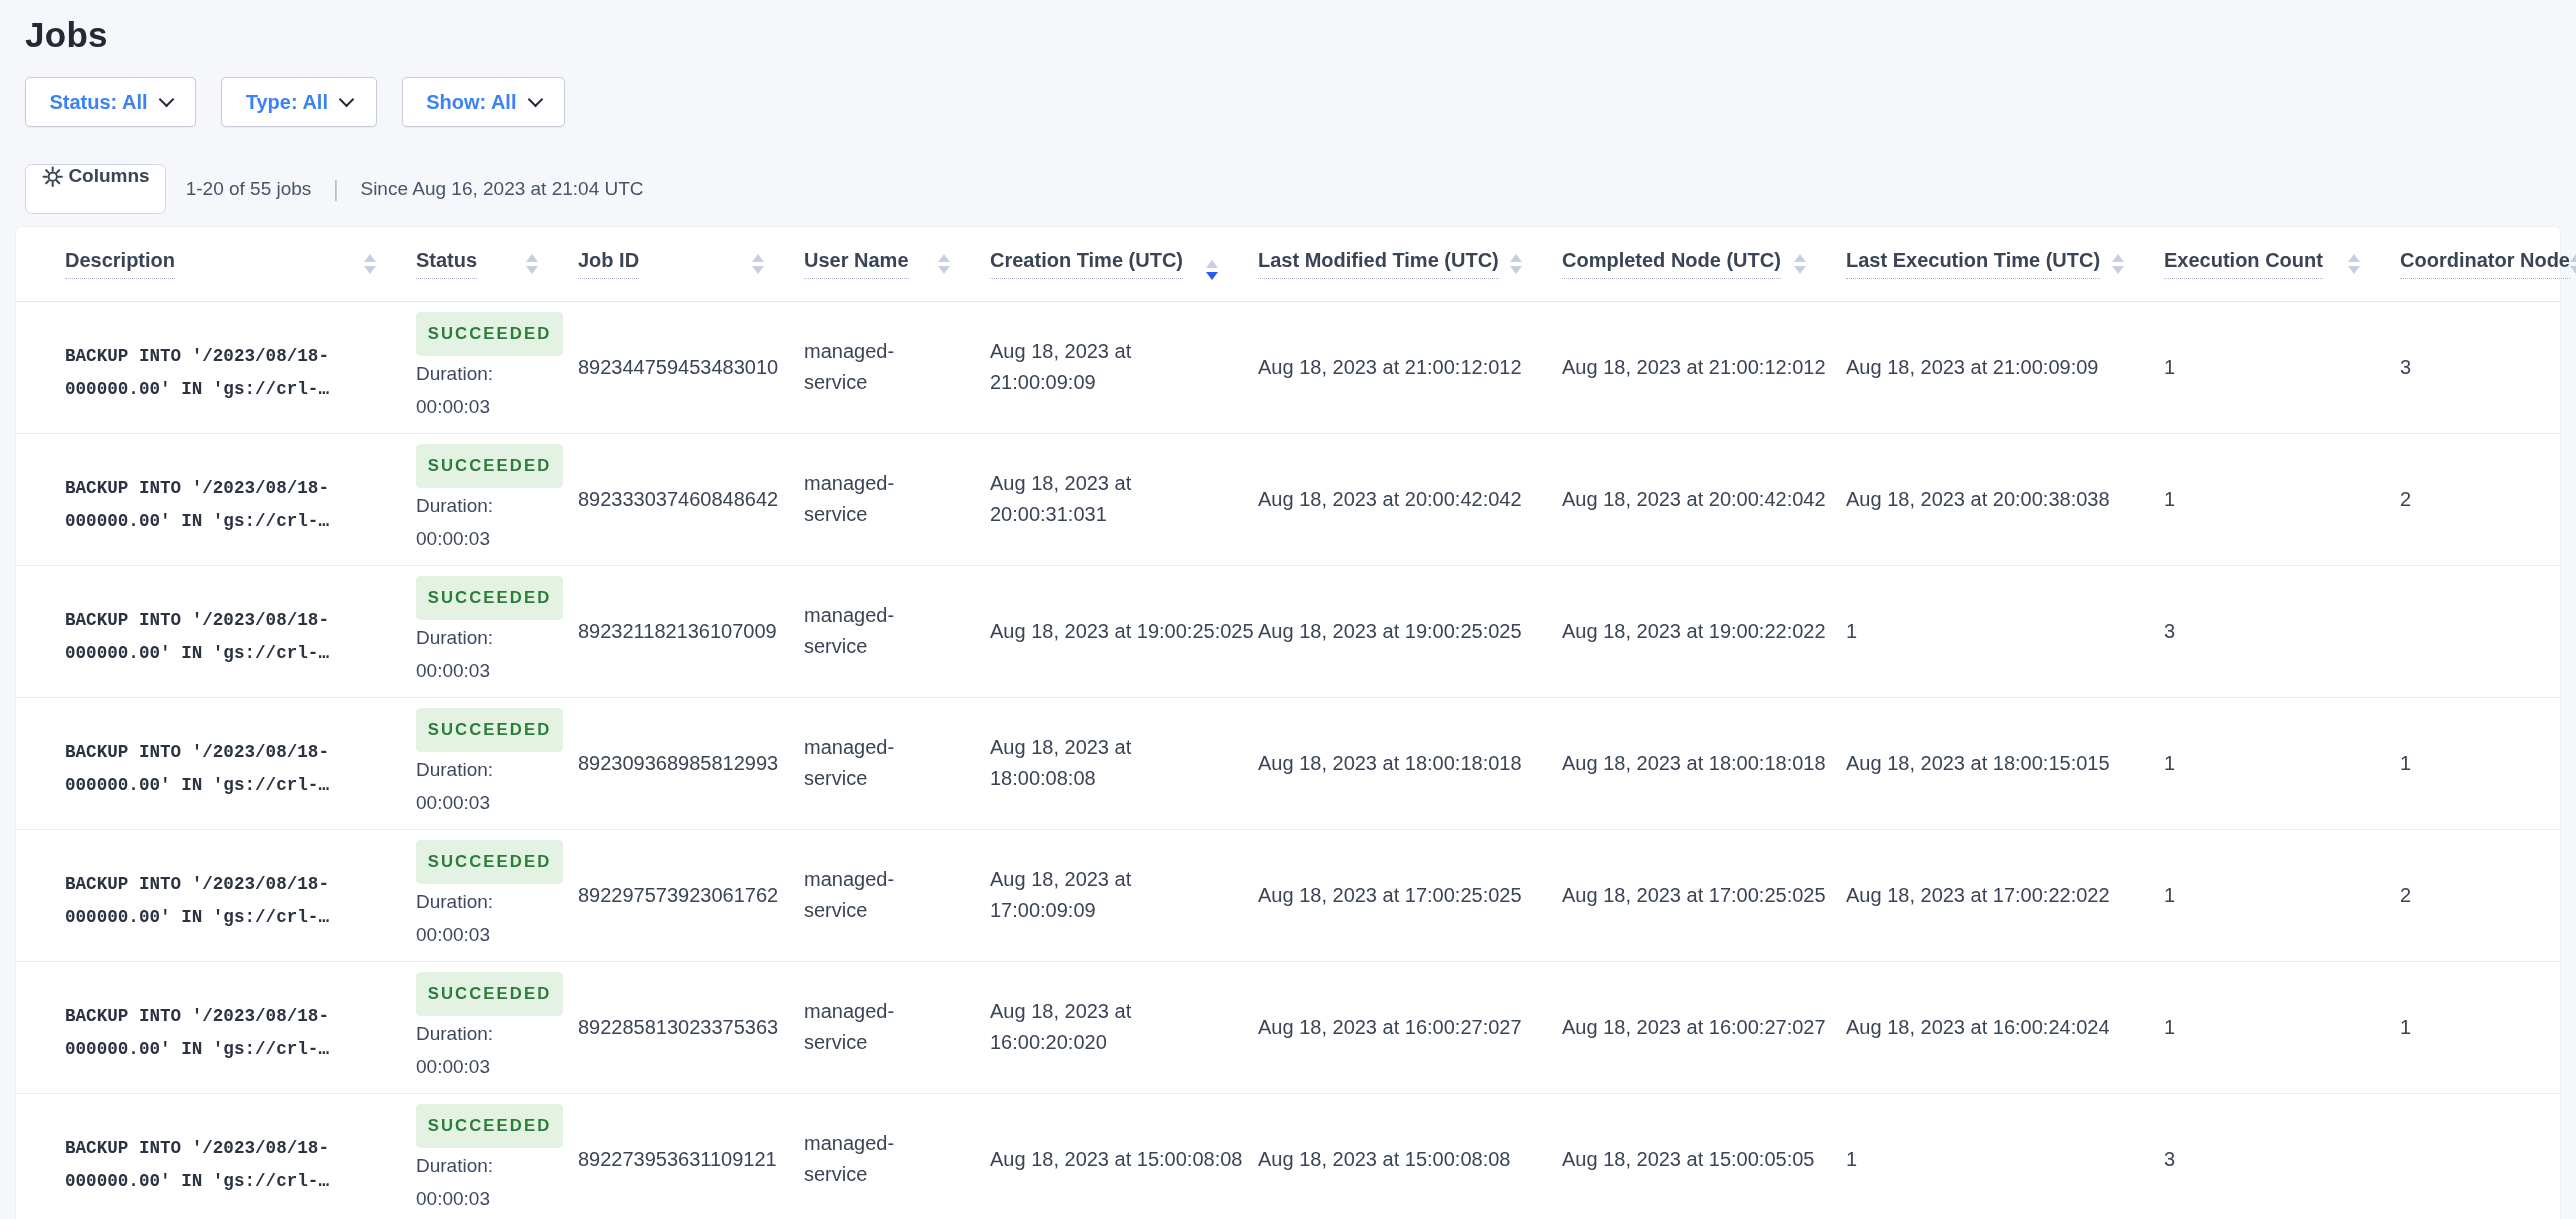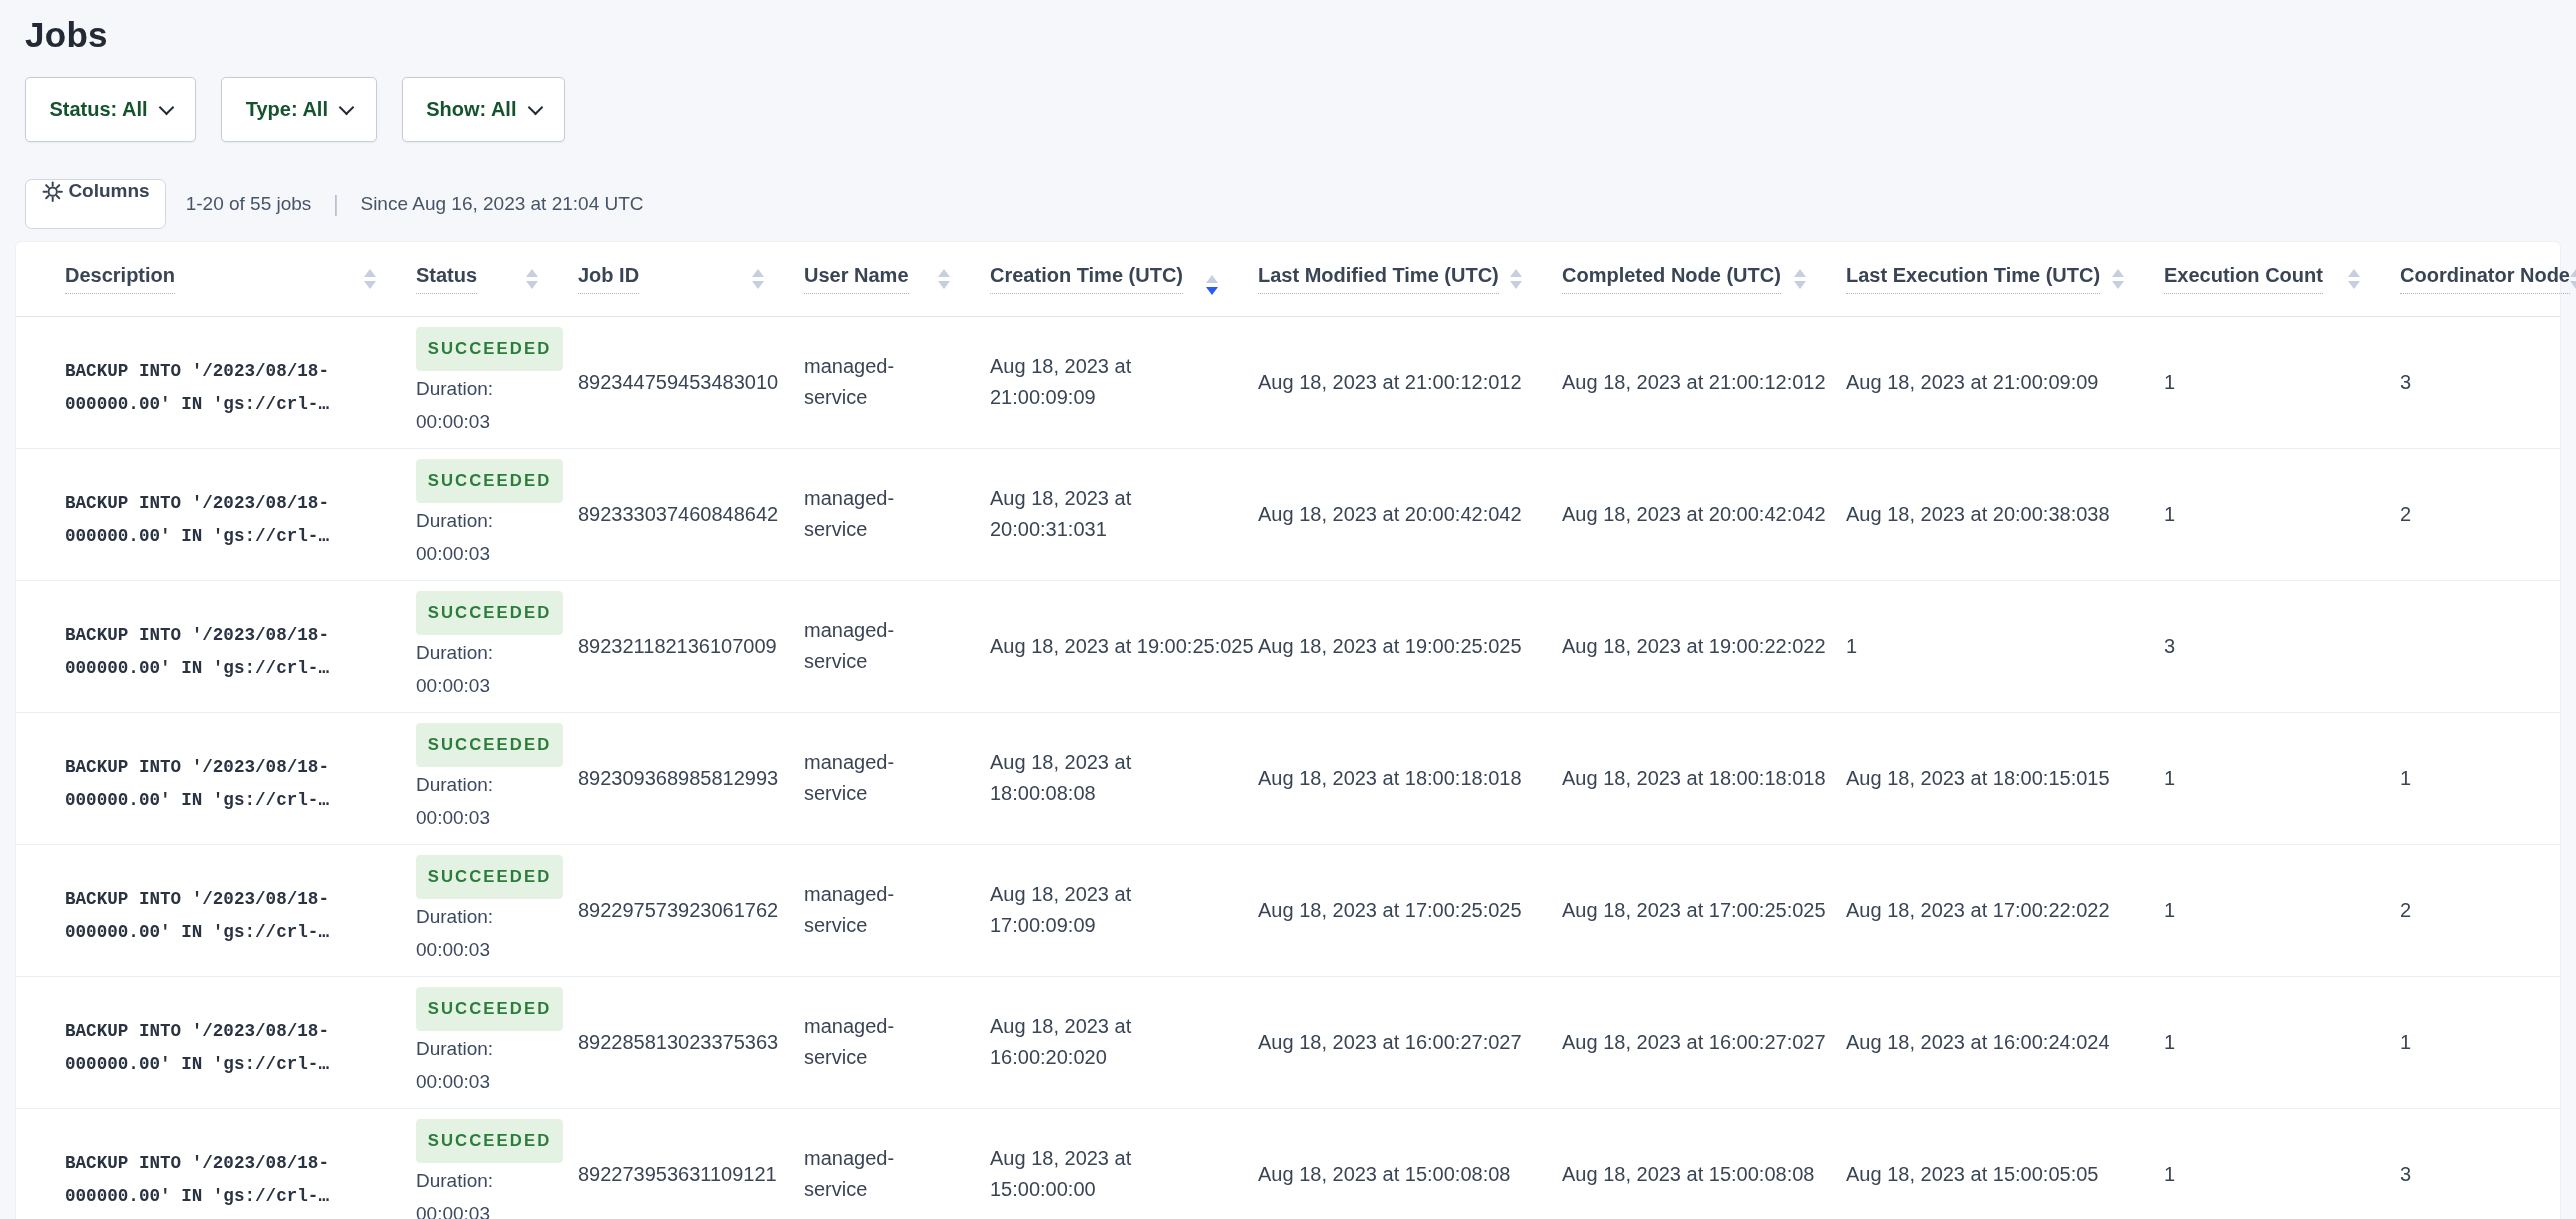--- a/index.html
+++ b/index.html
@@ -14,24 +14,24 @@
 
   .page-title {
     margin-top:15px;
     font-size:35px; font-weight:700; color:#242a35; letter-spacing:0.3px;
   }
 
   
   .filters { margin-top:22px; display:flex; gap:25px; }
   .filter-btn {
     display:flex; align-items:center; gap:13.4px;
-    height:65px; padding:0 23.4px;
+    height:50px; padding:0 23.4px;
     background:#fff; border:0.8px solid #c6ccda; border-radius:5px;
     box-shadow:0 0.8px 1.7px rgba(20,30,50,.06);
-    font-size:20px; font-weight:700; color:#14532d; cursor:pointer;
+    font-size:20px; font-weight:700; color:#3b82f6; cursor:pointer;
   }
   .chev {
     width:11px; height:11px; margin-top:-5px;
     border-right:2.5px solid #242a35; border-bottom:2.5px solid #242a35;
     transform:rotate(45deg);
   }
 
   
   .toolbar { margin-top:37px; display:flex; align-items:center; gap:20px; }
   .columns-btn {
@@ -350,21 +350,20 @@
       <div>BACKUP INTO '/2023/08/18-</div>
       <div>000000.00' IN 'gs://crl-…</div>
     </div>
     <div class="cell">
       <span class="badge">SUCCEEDED</span>
       <div class="dur">Duration:</div>
       <div class="dur">00:00:03</div>
     </div>
     <div class="cell">892273953631109121</div>
     <div class="cell user">managed-service</div>
-    <div class="cell created">Aug 18, 2023 at 15:00:00:00</div>
     <div class="cell nowrap">Aug 18, 2023 at 15:00:08:08</div>
     <div class="cell nowrap">Aug 18, 2023 at 15:00:08:08</div>
     <div class="cell nowrap">Aug 18, 2023 at 15:00:05:05</div>
     <div class="cell">1</div>
     <div class="cell">3</div>
   </div>
 </div>
   </div>
 
 </div>

